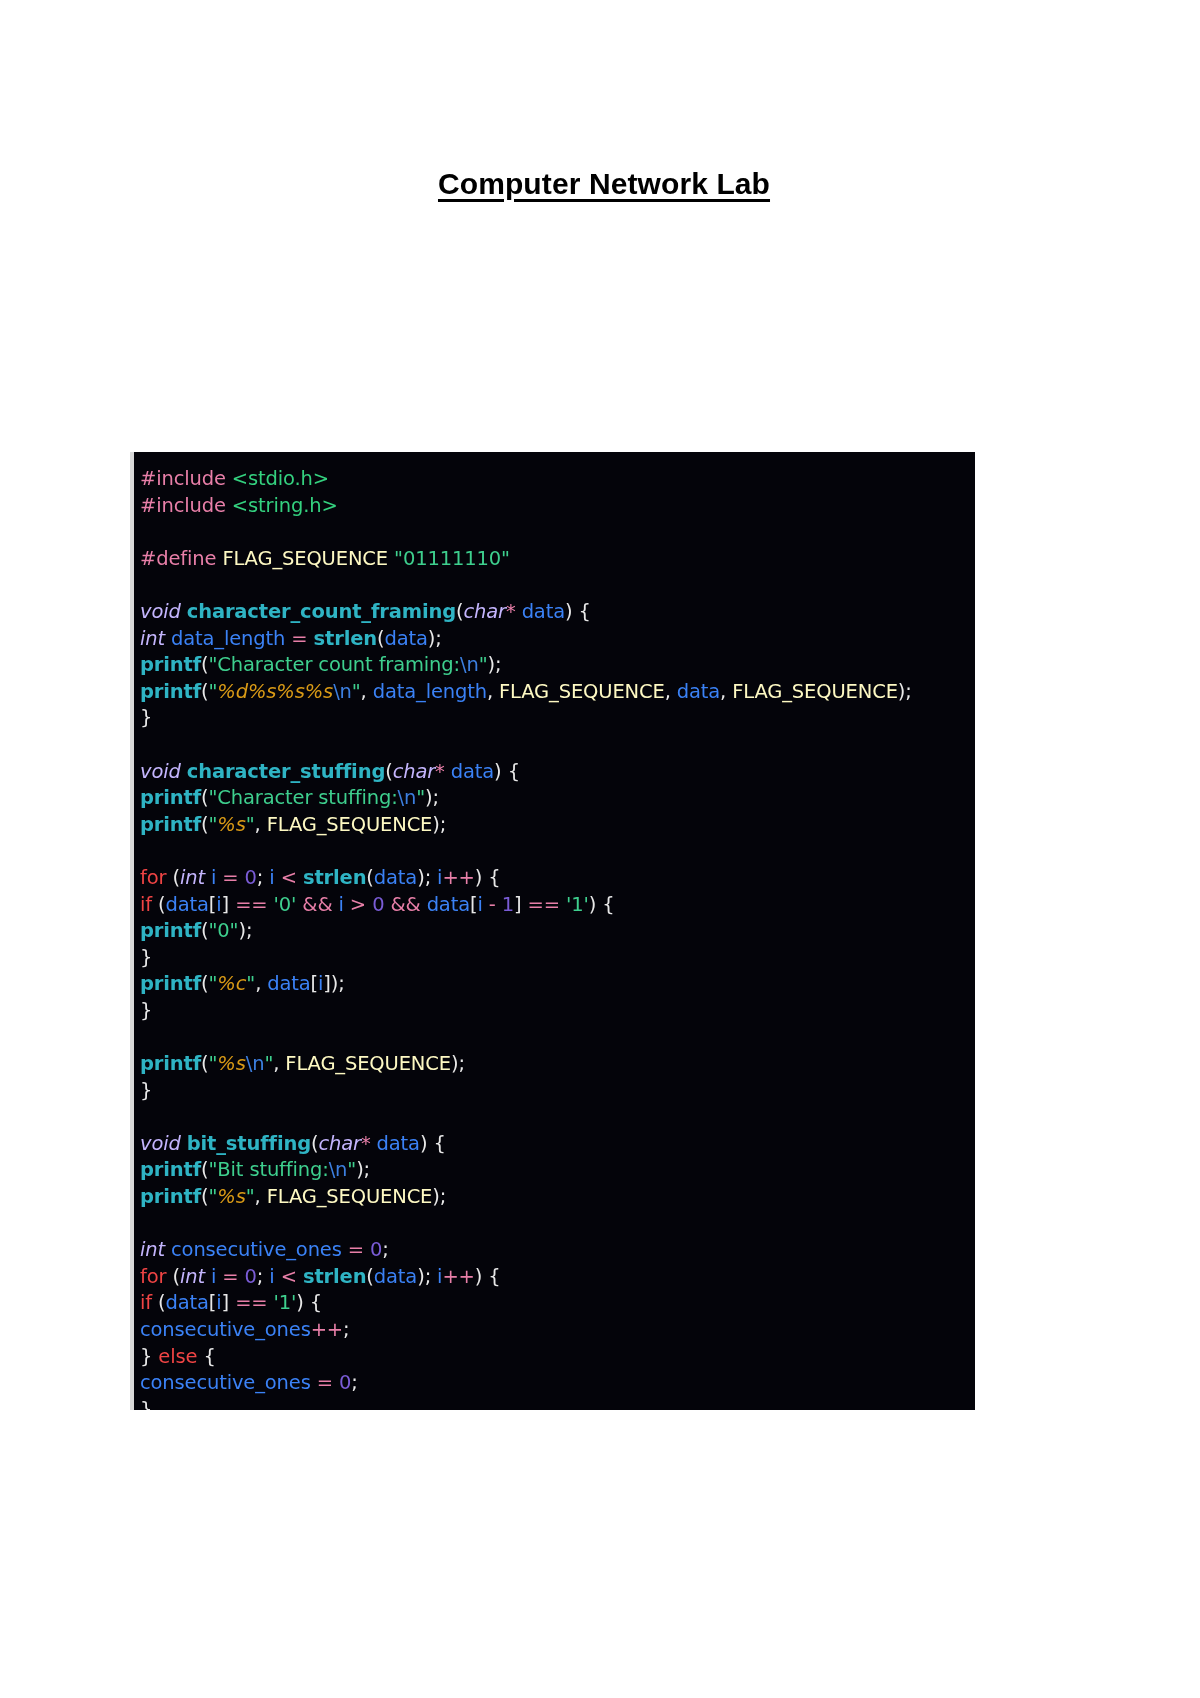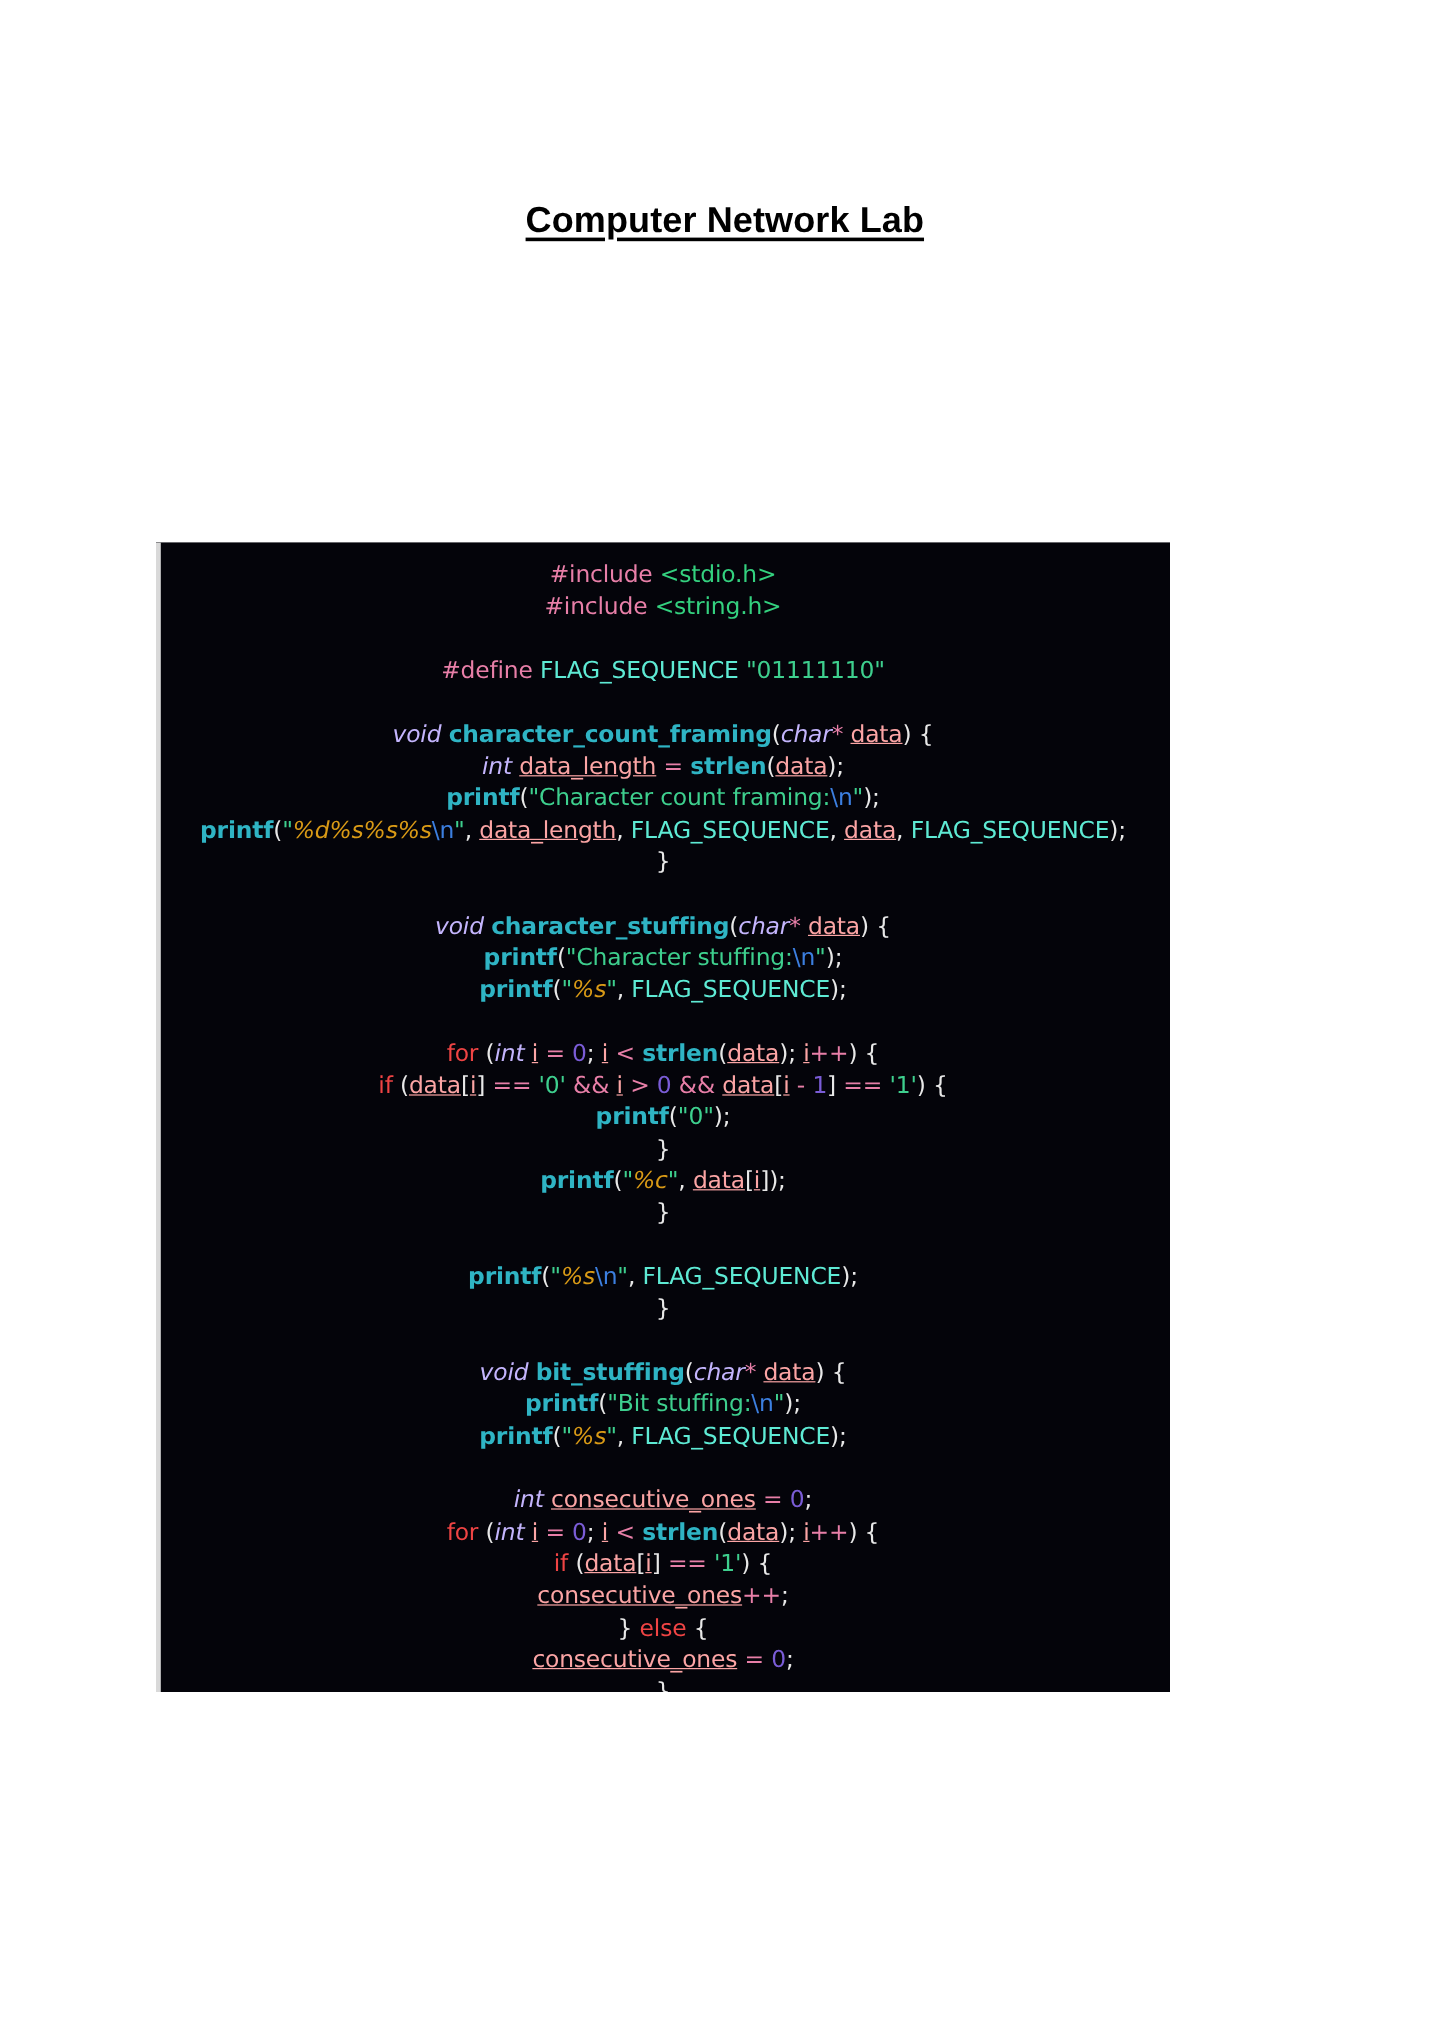--- a/index.html
+++ b/index.html
@@ -80,39 +80,38 @@
     background: #d9d9d9;
   }
   .code-lines {
     position: relative;
     font-family: "DejaVu Sans", sans-serif;
     font-size: 19.5px;
     line-height: 26.6px;
     white-space: pre;
     letter-spacing: -0.15px;
     margin-left: 4px;
-    text-align: center;
   }
   .code-lines .ln {
     display: block;
     height: 26.6px;
     white-space: pre;
   }
   .code-lines .ln.blank { }
 
   
   .t-pre    { color: #e87fa8; }            
   .t-hdr    { color: #34d17f; }            
-  .t-macro  { color: #5eead4; }            
+  .t-macro  { color: #fef9c3; }            
   .t-str    { color: #3ecf8e; }            
   .t-fmt    { color: #d99a16; font-style: italic; } 
   .t-esc    { color: #3c7fe0; }            
   .t-type   { color: #c4b5fd; font-style: italic; } 
   .t-fn     { color: #2fb4c4; font-weight: bold; }            
-  .t-var    { color: #fca5a5; text-decoration: underline; }            
+  .t-var    { color: #3b82f6; }            
   .t-op     { color: #e87fa8; }            
   .t-kw     { color: #ef4444; }            
   .t-num    { color: #7a5cd6; }            
   .t-punct  { color: #e8e8e8; }            
   .t-plain  { color: #e8e8e8; }
 </style>
 </head>
 <body>
 
 <div class="page">

